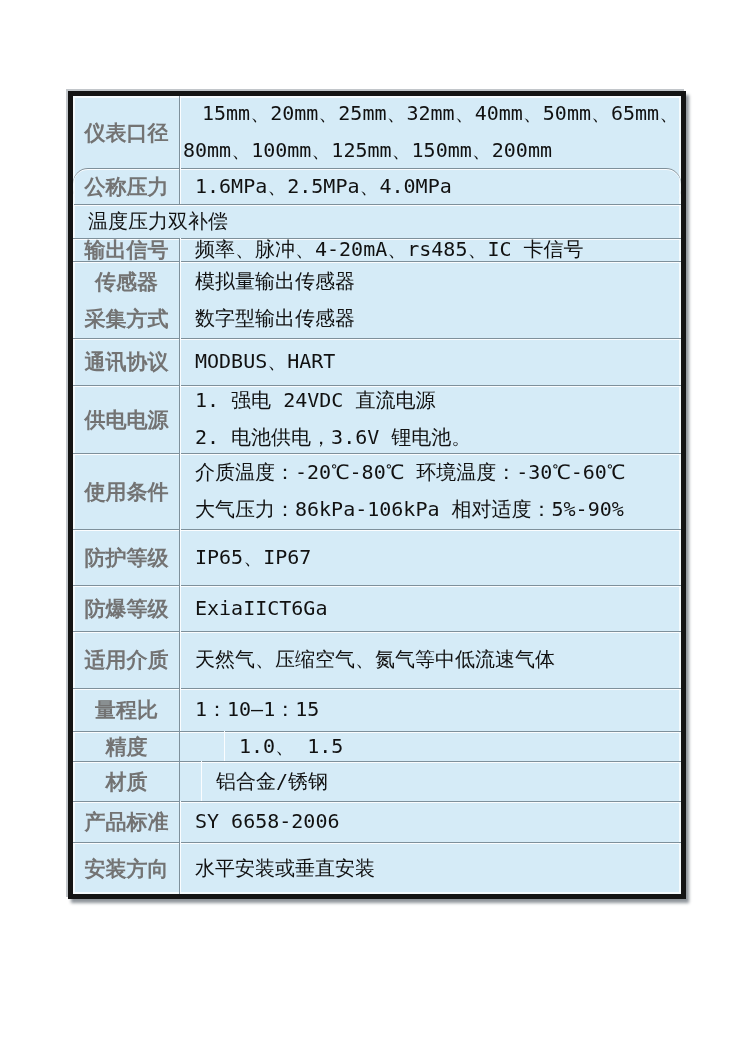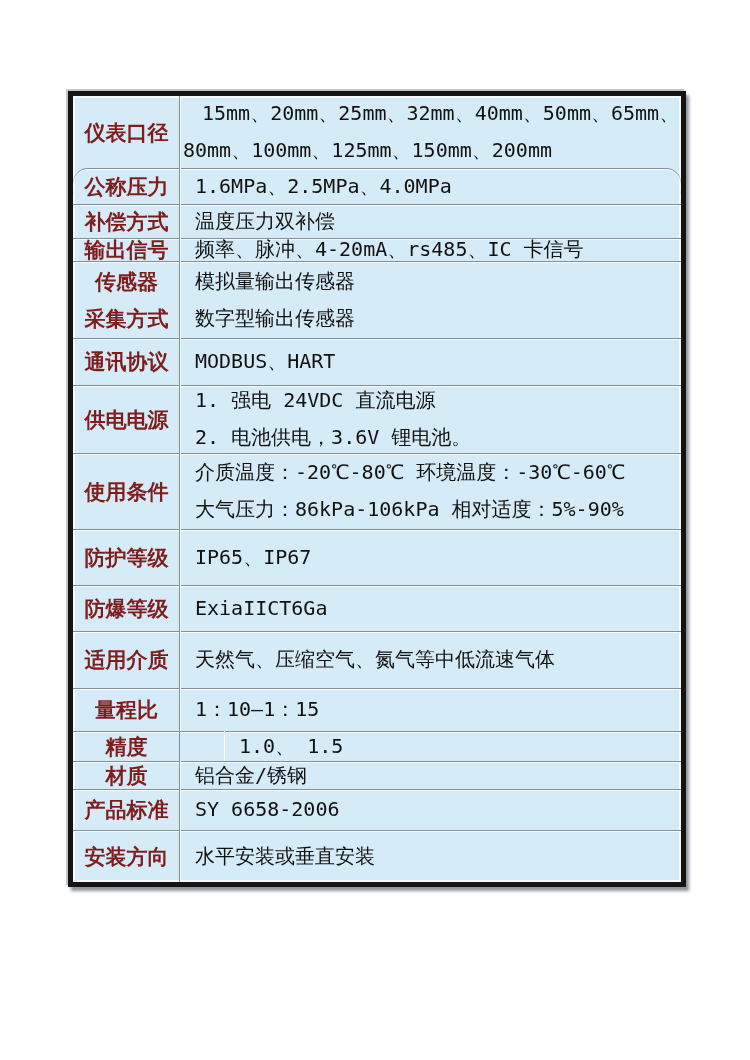--- a/index.html
+++ b/index.html
@@ -42,21 +42,21 @@
     flex: 0 0 107px;
     box-sizing: border-box;
     display: flex;
     flex-direction: column;
     justify-content: center;
     align-items: center;
     text-align: center;
     font-weight: 700;
     font-size: 21px;
     line-height: 37px;
-    color: #7f1d1d;
+    color: #737373;
     box-shadow: inset -1px 0 0 #7e909b;
   }
   .row-value {
     flex: 1 1 auto;
     box-sizing: border-box;
     display: flex;
     flex-direction: column;
     justify-content: center;
     padding-left: 15px;
     padding-right: 22px;
@@ -92,23 +92,20 @@
       </div>
       <div class="spec-row" style="height: 36px; border-radius: 15px;">
         <div class="row-label">
           <div class="label-line">公称压力</div>
         </div>
         <div class="row-value">
           <div class="value-line">1.6MPa、2.5MPa、4.0MPa</div>
         </div>
       </div>
       <div class="spec-row" style="height: 34px;">
-        <div class="row-label">
-          <div class="label-line">补偿方式</div>
-        </div>
         <div class="row-value">
           <div class="value-line">温度压力双补偿</div>
         </div>
       </div>
       <div class="spec-row" style="height: 23px;">
         <div class="row-label">
           <div class="label-line">输出信号</div>
         </div>
         <div class="row-value">
           <div class="value-line">频率、脉冲、4-20mA、rs485、IC 卡信号</div>
@@ -183,21 +180,21 @@
         </div>
       </div>
       <div class="spec-row" style="height: 30px; gap: 44px;">
         <div class="row-label">
           <div class="label-line">精度</div>
         </div>
         <div class="row-value">
           <div class="value-line">1.0、 1.5</div>
         </div>
       </div>
-      <div class="spec-row" style="height: 28px;">
+      <div class="spec-row" style="height: 40px; gap: 21px;">
         <div class="row-label">
           <div class="label-line">材质</div>
         </div>
         <div class="row-value">
           <div class="value-line">铝合金/锈钢</div>
         </div>
       </div>
       <div class="spec-row" style="height: 41px;">
         <div class="row-label">
           <div class="label-line">产品标准</div>

